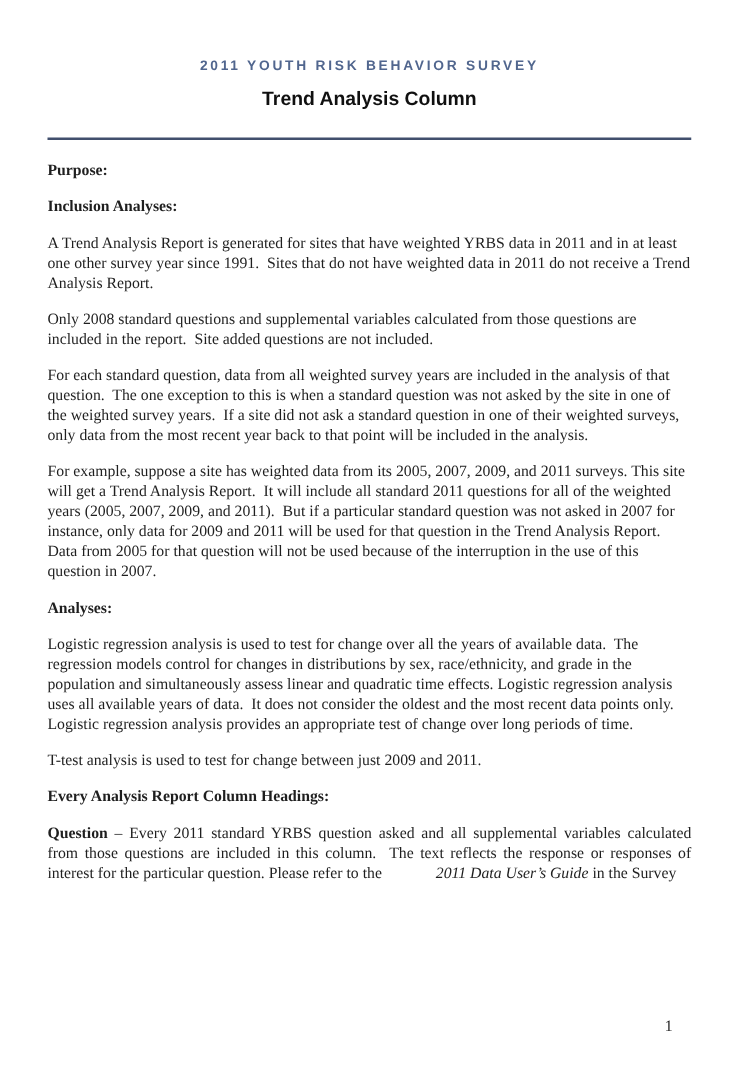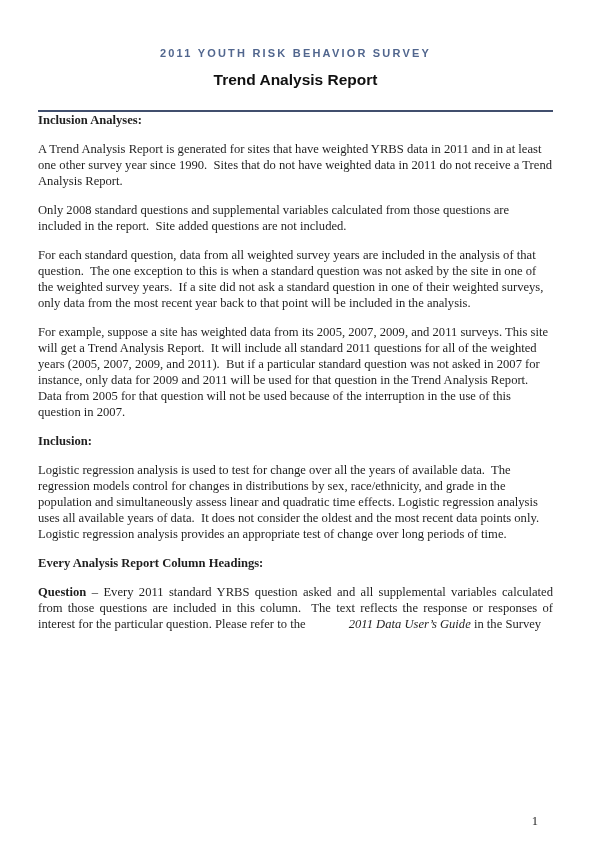--- a/index.html
+++ b/index.html
@@ -74,42 +74,44 @@
   }
 </style>
 </head>
 <body>
 
 <div class="page">
   <div class="content">
 
     <div class="survey-title">2011 YOUTH RISK BEHAVIOR SURVEY</div>
 
-    <div class="report-title">Trend Analysis Report</div>
+    <div class="report-title">Trend Analysis Column</div>
 
     <hr class="rule">
 
     <div class="body-text">
 
+      <h3 class="doc-heading first-heading">Purpose:</h3>
 
 
       <h3 class="doc-heading">Inclusion Analyses:</h3>
 
-      <p class="doc-para">A Trend Analysis Report is generated for sites that have weighted YRBS data in 2011 and in at least one other survey year since 1990.  Sites that do not have weighted data in 2011 do not receive a Trend Analysis Report.</p>
+      <p class="doc-para">A Trend Analysis Report is generated for sites that have weighted YRBS data in 2011 and in at least one other survey year since 1991.  Sites that do not have weighted data in 2011 do not receive a Trend Analysis Report.</p>
 
       <p class="doc-para">Only 2008 standard questions and supplemental variables calculated from those questions are included in the report.  Site added questions are not included.</p>
 
       <p class="doc-para">For each standard question, data from all weighted survey years are included in the analysis of that question.  The one exception to this is when a standard question was not asked by the site in one of the weighted survey years.  If a site did not ask a standard question in one of their weighted surveys, only data from the most recent year back to that point will be included in the analysis.</p>
 
       <p class="doc-para">For example, suppose a site has weighted data from its 2005, 2007, 2009, and 2011 surveys. This site will get a Trend Analysis Report.  It will include all standard 2011 questions for all of the weighted years (2005, 2007, 2009, and 2011).  But if a particular standard question was not asked in 2007 for instance, only data for 2009 and 2011 will be used for that question in the Trend Analysis Report.  Data from 2005 for that question will not be used because of the interruption in the use of this question in 2007.</p>
 
-      <h3 class="doc-heading">Inclusion:</h3>
+      <h3 class="doc-heading">Analyses:</h3>
 
       <p class="doc-para">Logistic regression analysis is used to test for change over all the years of available data.  The regression models control for changes in distributions by sex, race/ethnicity, and grade in the population and simultaneously assess linear and quadratic time effects. Logistic regression analysis uses all available years of data.  It does not consider the oldest and the most recent data points only. Logistic regression analysis provides an appropriate test of change over long periods of time.</p>
 
+      <p class="doc-para">T-test analysis is used to test for change between just 2009 and 2011.</p>
 
       <h3 class="doc-heading">Every Analysis Report Column Headings:</h3>
 
       <p class="doc-para justified"><span class="bold-lead">Question</span><span> – </span><span>Every 2011 standard YRBS question asked and all supplemental variables calculated from those questions are included in this column.  The text reflects the response or responses of interest for the particular question. Please refer to the </span><span class="italic-title">2011 Data User’s Guide</span><span> in the Survey</span></p>
 
     </div>
   </div>
 
   <div class="page-number">1</div>
 </div>

